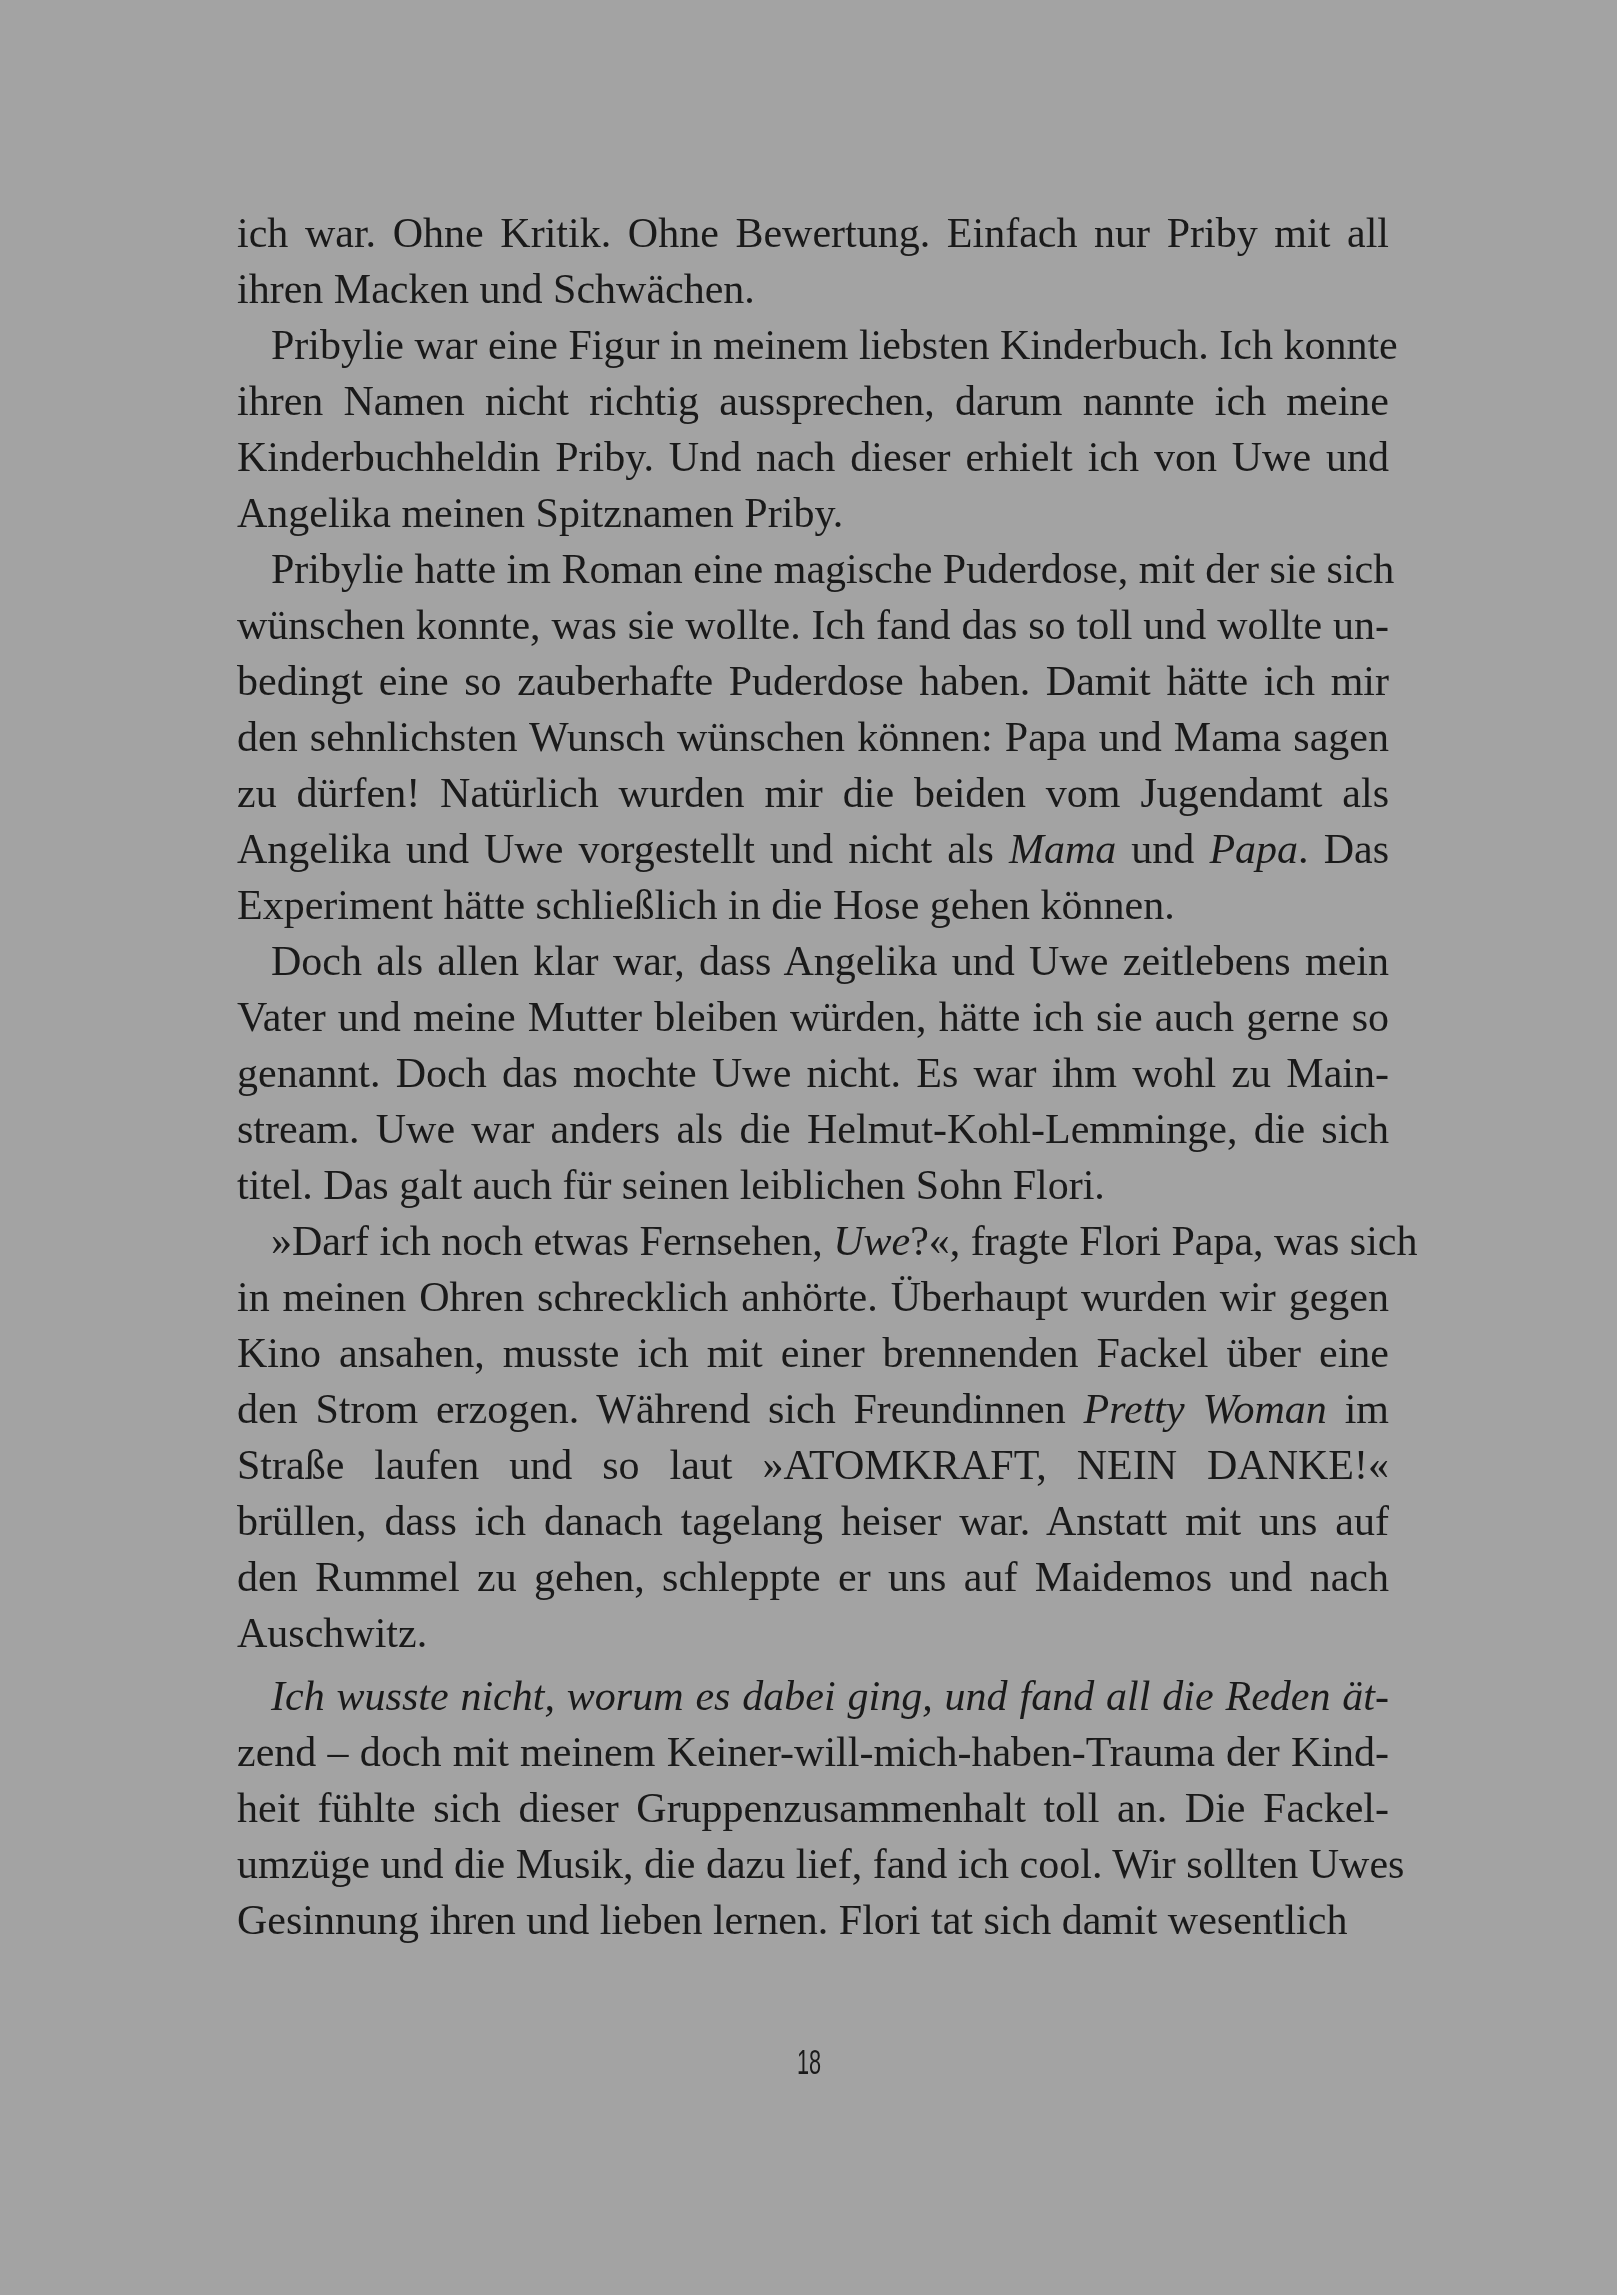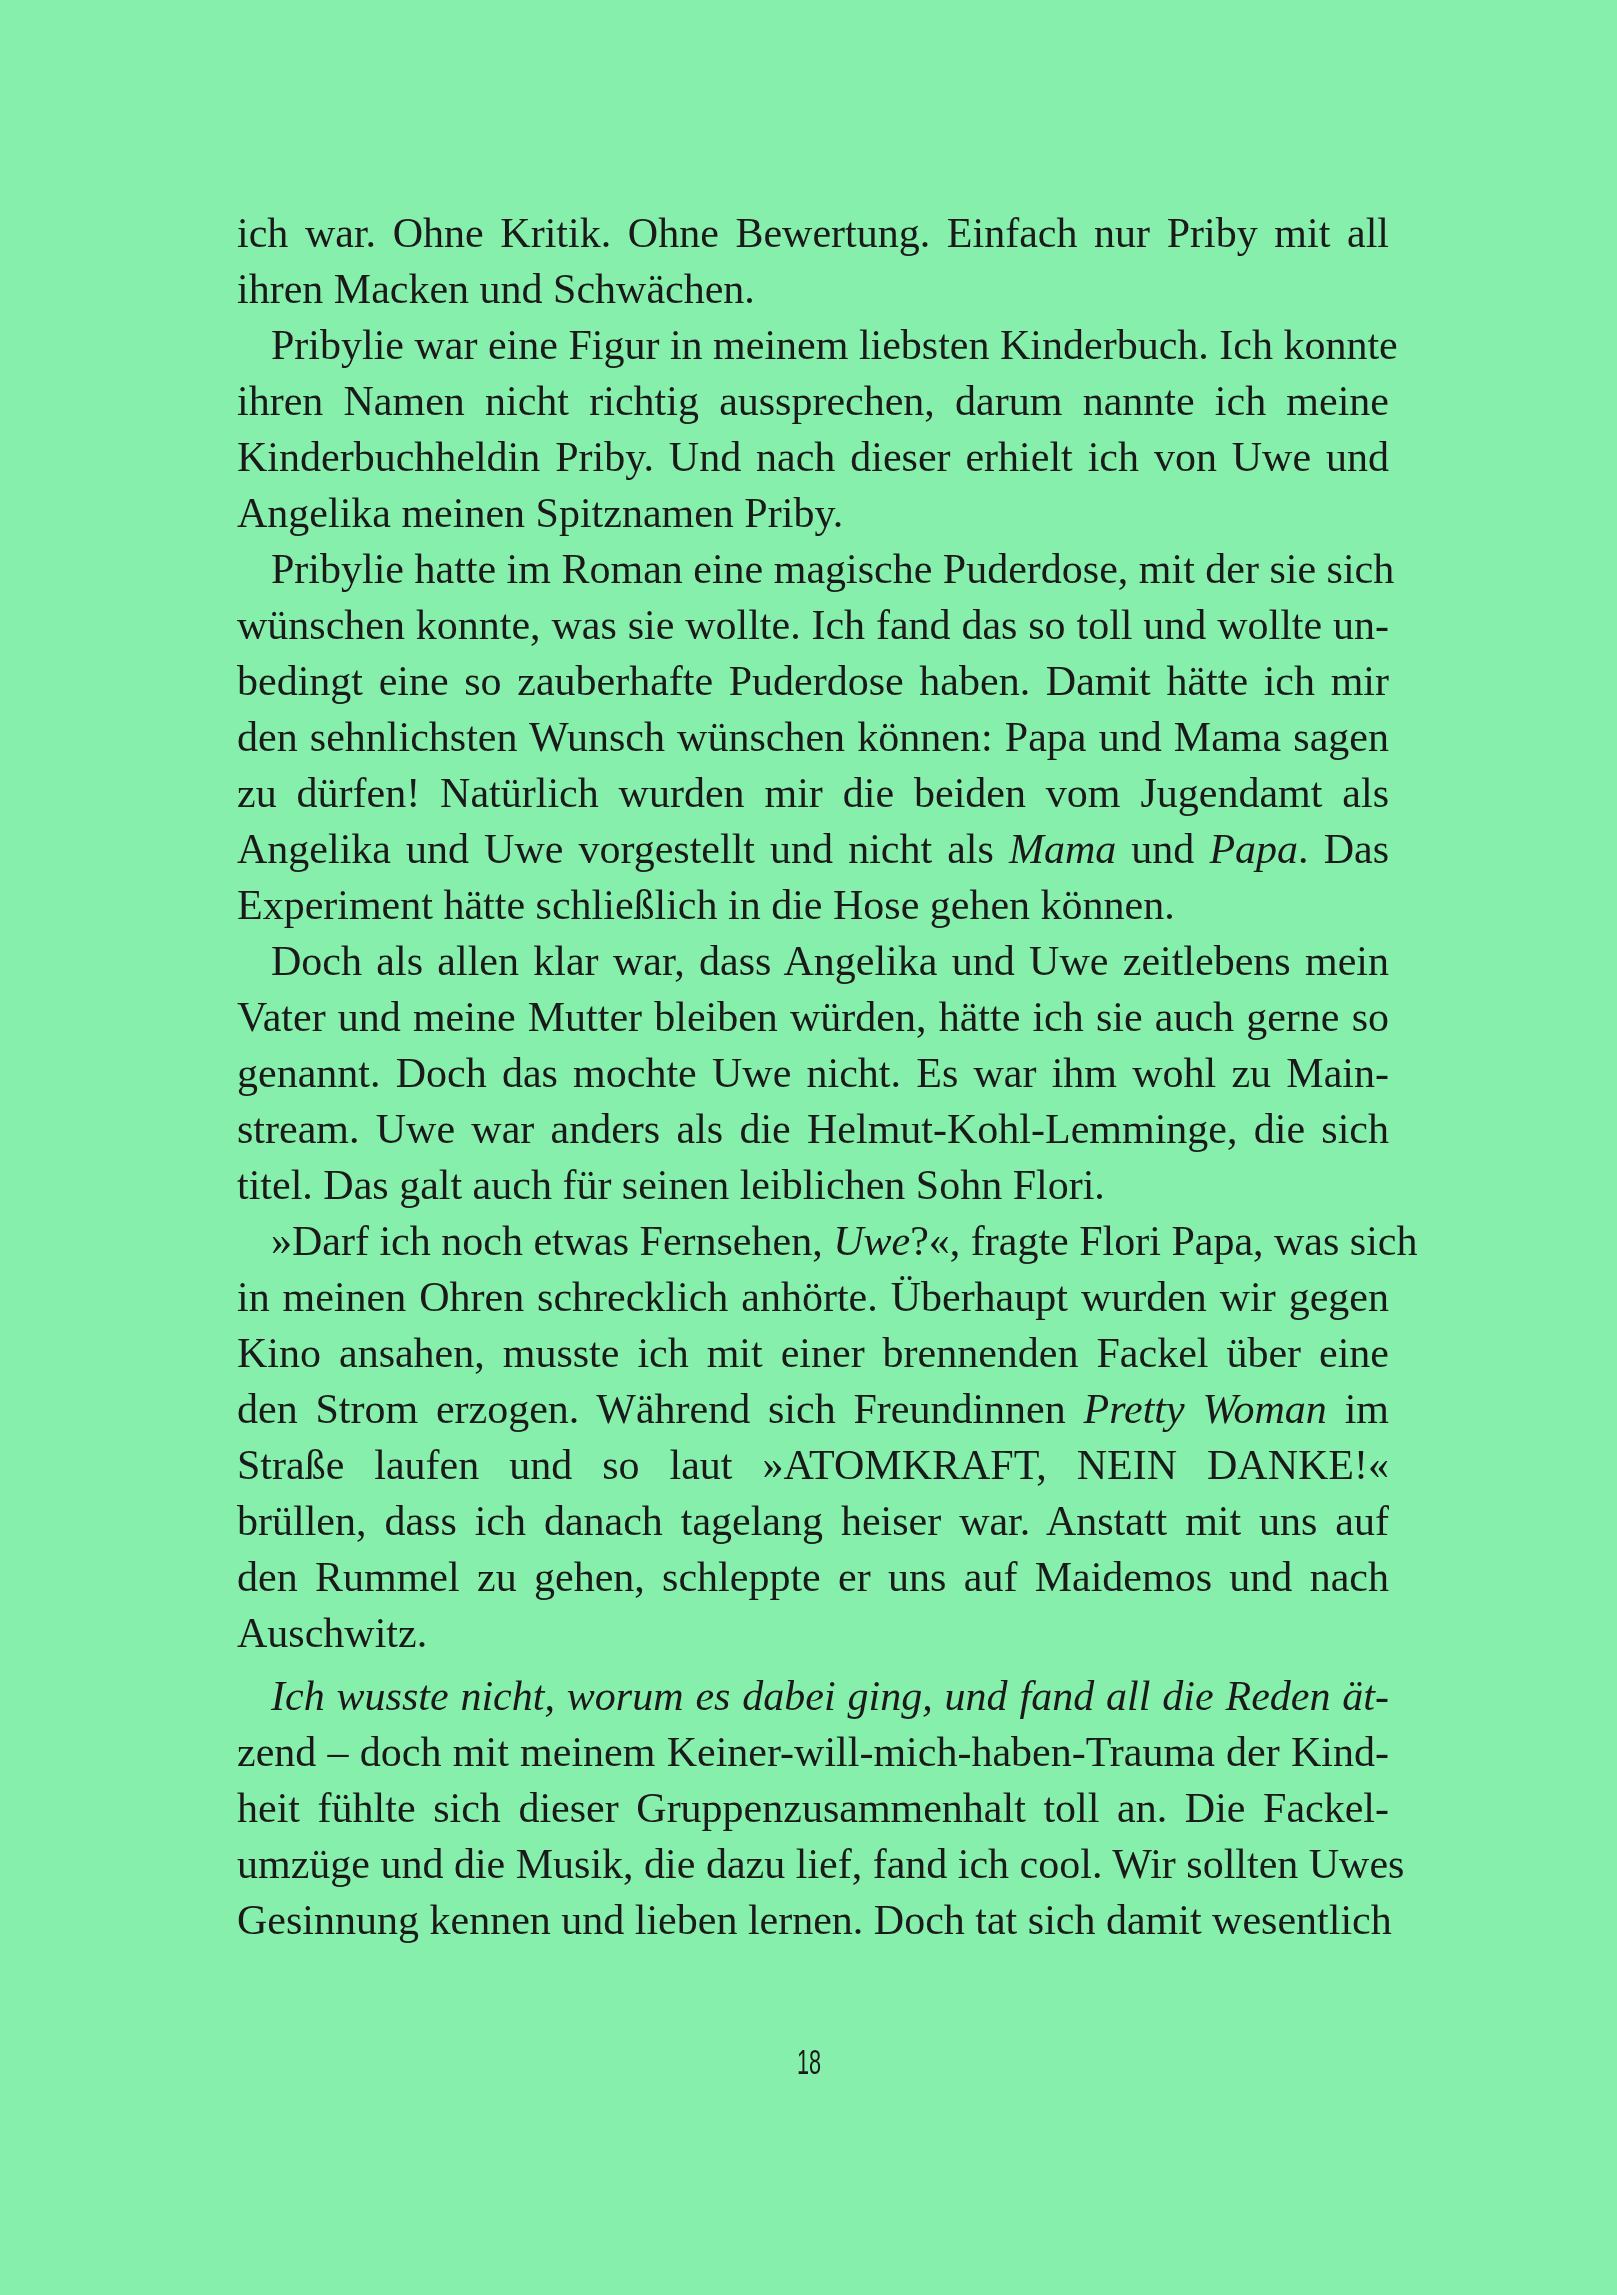--- a/index.html
+++ b/index.html
@@ -13,21 +13,21 @@
       position: relative;
       overflow: hidden;
       color: #1a1a1a;
       font-family: "Liberation Serif", "DejaVu Serif", serif;
     }
     .page {
       position: absolute;
       left: 0; top: 0;
       width: 1618px;
       height: 2295px;
-      background: #86efac;
+      background: #a3a3a3;
     }
     .text-block {
       position: absolute;
       left: 237px;
       top: 205px;
       width: 1152px;
     }
     .line {
       display: block;
       height: 56px;
@@ -104,18 +104,18 @@
         <span class="line"><span>Straße laufen und so laut »ATOMKRAFT, NEIN DANKE!«</span></span>
         <span class="line"><span>brüllen, dass ich danach tagelang heiser war. Anstatt mit uns auf</span></span>
         <span class="line"><span>den Rummel zu gehen, schleppte er uns auf Maidemos und nach</span></span>
         <span class="line last"><span>Auschwitz.</span></span>
       </div>
       <div>
         <span class="line indent gap-before"><span>Ich wusste nicht, worum es dabei ging, und fand all die Reden ät-</span></span>
         <span class="line"><span>zend – doch mit meinem Keiner-will-mich-haben-Trauma der Kind-</span></span>
         <span class="line"><span>heit fühlte sich dieser Gruppenzusammenhalt toll an. Die Fackel-</span></span>
         <span class="line"><span>umzüge und die Musik, die dazu lief, fand ich cool. Wir sollten Uwes</span></span>
-        <span class="line last"><span>Gesinnung kennen und lieben lernen. Doch tat sich damit wesentlich</span></span>
+        <span class="line last"><span>Gesinnung ihren und lieben lernen. Flori tat sich damit wesentlich</span></span>
       </div>
     </div>
   <div class="page-number">18</div>
 </div>
 
 
 </body></html>

